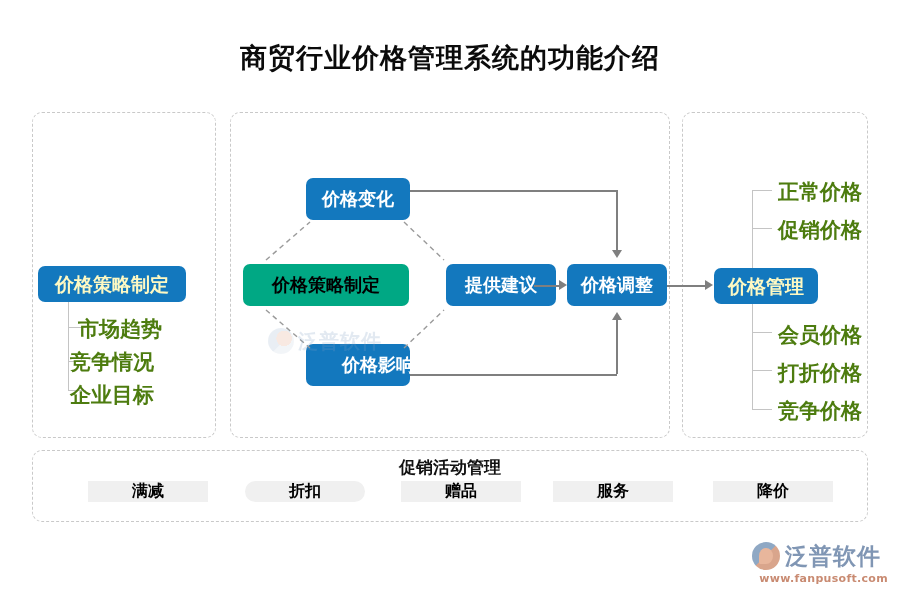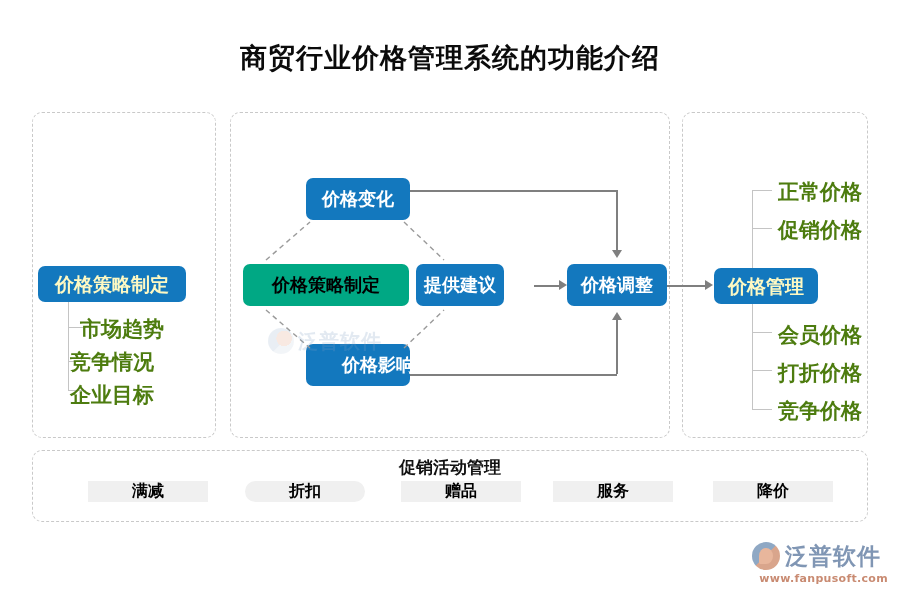--- a/index.html
+++ b/index.html
@@ -57,21 +57,21 @@
   .node-blue       { background: #1378be; color: #ffffff; }
   .node-blue-dark  { background: #1378be; color: #fef9c3; }
   .node-green      { background: #00a884; color: #000000; }
 
   
   .n-strategy { left: 38px;  top: 266px; width: 148px; height: 36px; font-size: 19px; }
 
   
   .n-change   { left: 306px; top: 178px; width: 104px; height: 42px; font-size: 18px; }
   .n-monitor  { left: 243px; top: 264px; width: 166px; height: 42px; font-size: 18px; }
-  .n-advice   { left: 416px; top: 264px; width: 88px; height: 42px; font-size: 18px; }
+  .n-advice   { left: 446px; top: 264px; width: 110px; height: 42px; font-size: 18px; }
   .n-adjust   { left: 567px; top: 264px; width: 100px; height: 42px; font-size: 18px; }
   .n-impact   { left: 306px; top: 344px; width: 104px; height: 42px; font-size: 18px; padding-left: 40px; }
 
   
   .n-manage   { left: 714px; top: 268px; width: 104px; height: 36px; font-size: 19px; }
 
   
   .branch-item {
     position: absolute;
     font-size: 21px;
@@ -200,21 +200,21 @@
 <div class="panel panel-right"></div>
 <div class="panel panel-bottom"></div>
 
 <div class="node node-blue-dark n-strategy">价格策略制定</div>
 
 <div class="vline" style="left:68px; top:302px; height:88px;"></div>
 <div class="hline" style="left:68px; top:327px; width:18px;"></div>
 <div class="hline" style="left:68px; top:361px; width:18px;"></div>
 <div class="hline" style="left:68px; top:390px; width:18px;"></div>
 
-<div class="branch-item" style="left:80px; top:319px;">市场趋势</div>
+<div class="branch-item" style="left:70px; top:319px;padding-left:8px;">市场趋势</div>
 <div class="branch-item" style="left:70px; top:352px;">竞争情况</div>
 <div class="branch-item" style="left:70px; top:385px;">企业目标</div>
 
 <div class="node node-blue n-change">价格变化</div>
 <div class="node node-green n-monitor">价格策略制定</div>
 <div class="node node-blue n-advice">提供建议</div>
 <div class="node node-blue n-adjust">价格调整</div>
 <div class="node node-blue n-impact">价格影响</div>
 
 <svg class="dash-diag" style="left:230px; top:112px; width:440px; height:326px;" viewBox="0 0 440 326">

